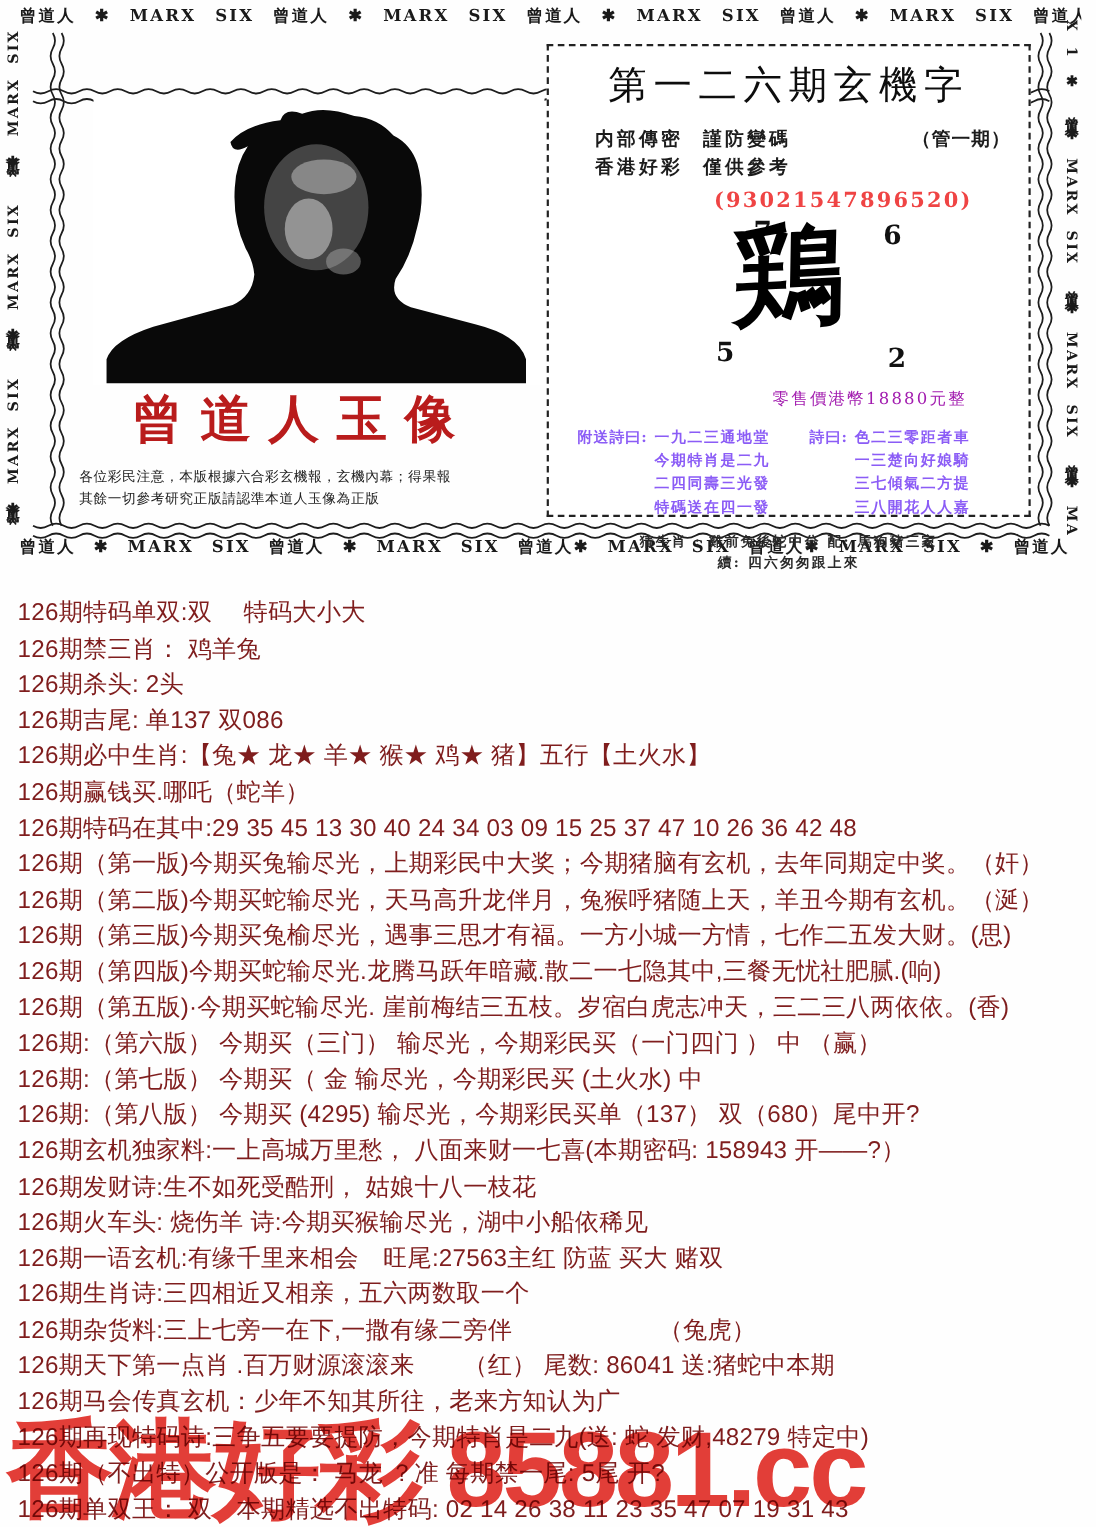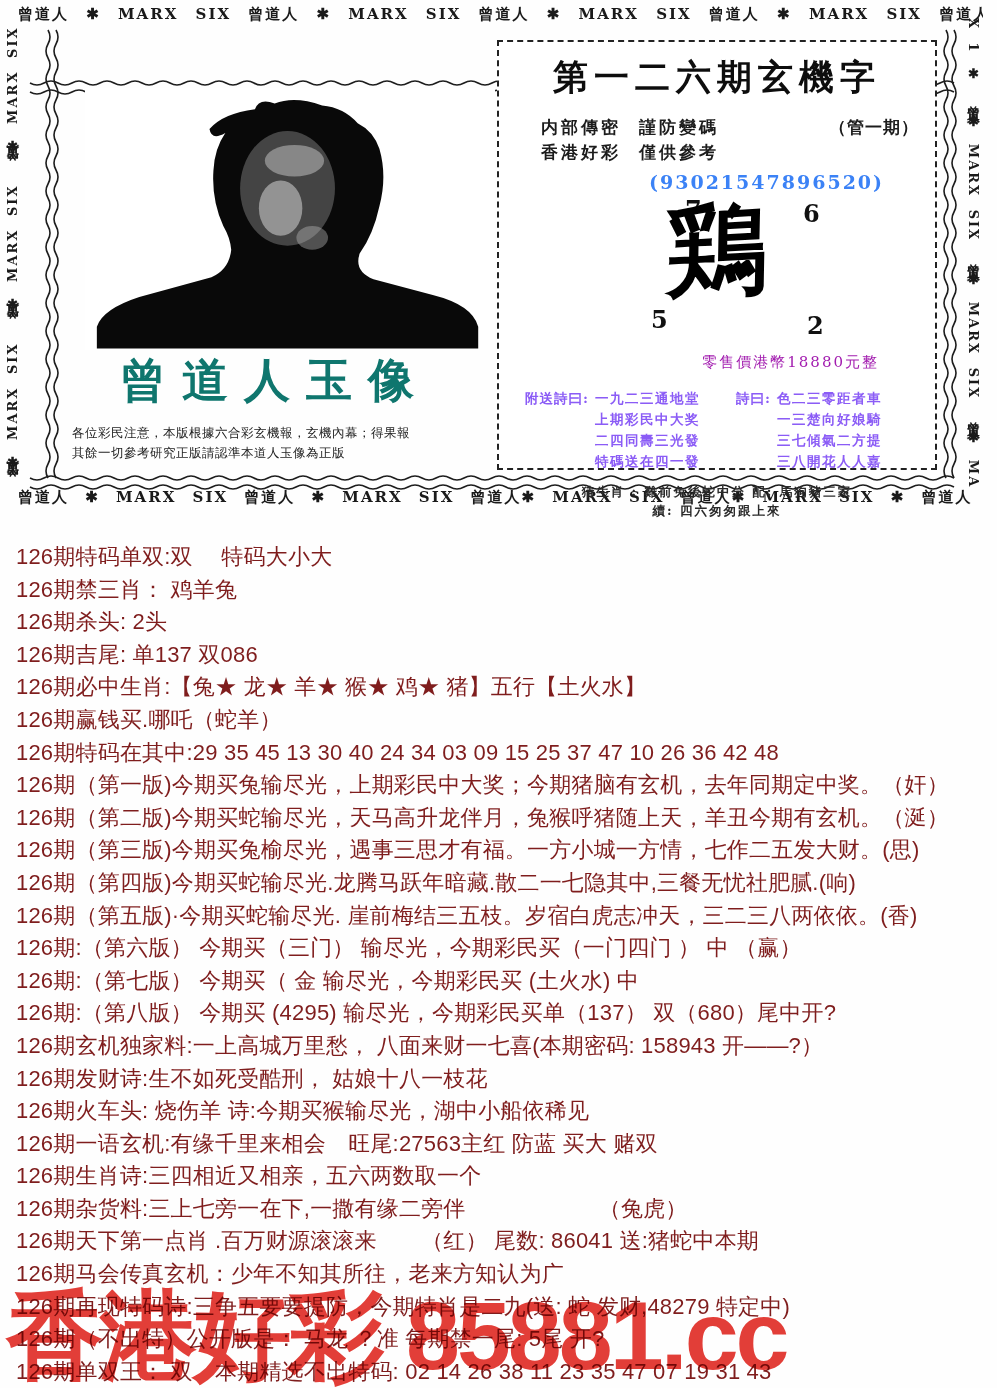--- a/index.html
+++ b/index.html
@@ -22,45 +22,45 @@
   }
   .btext.right{
     left:964px;top:18px;height:470px;overflow:hidden;
     writing-mode:vertical-rl;word-spacing:6px;font-size:13px;
   }
   #frame-waves{position:absolute;left:0;top:0;pointer-events:none;}
   
   .portrait-box{position:absolute;left:85px;top:88px;width:410px;height:262px;background:#fff;}
   .caption{
     position:absolute;left:60px;top:350px;width:430px;text-align:center;
-    font-family:"DejaVu Serif",serif;font-weight:bold;font-size:46px;letter-spacing:16px;color:#0f766e;
+    font-family:"DejaVu Serif",serif;font-weight:bold;font-size:46px;letter-spacing:16px;color:#b91c1c;
   }
   .notice{
     position:absolute;left:72px;width:420px;font-size:12.5px;line-height:19px;
     color:#222;letter-spacing:0.5px;font-weight:normal;
   }
   .notice.n1{top:424px;}
   .notice.n2{top:444px;}
   
   .panel{
     position:absolute;left:497px;top:40px;width:440px;height:430px;
     border:2px dashed #222;box-sizing:border-box;background:#fff;
     font-family:"DejaVu Serif",serif;
   }
   .panel-title{
-    margin-top:12px;text-align:center;font-size:35px;font-weight:bold;
+    margin-top:12px;text-align:center;font-size:35px;font-weight:normal;
     letter-spacing:6px;color:#0d0d0d;
   }
   .info-rows{margin:14px 0 0 42px;font-size:17px;font-weight:bold;letter-spacing:3px;color:#1c1c1c;}
   .info-row{display:flex;line-height:25px;}
   .info-row .gap{width:18px;}
   .info-row .paren{margin-left:110px;letter-spacing:1px;}
   .lucky{
     margin:6px 0 0 150px;font-size:19px;font-weight:bold;letter-spacing:2px;
-    font-family:"DejaVu Serif",serif;color:#3b82f6;
+    font-family:"DejaVu Serif",serif;color:#ef4444;
   }
   .zodiac{position:relative;height:158px;}
   .zchar{
     position:absolute;left:168px;top:6px;font-size:100px;line-height:100px;
     font-weight:bold;font-family:"DejaVu Serif",serif;color:#000;
     transform:skewX(-4deg) rotate(-3deg);
   }
   .znum{position:absolute;font-size:24px;font-weight:bold;color:#111;font-family:"DejaVu Serif",serif;}
   .znum.n7{left:186px;top:2px;}
   .znum.n6{left:304px;top:6px;}
@@ -149,21 +149,21 @@
         <div class="zchar">鶏</div>
         <span class="znum n5">5</span>
         <span class="znum n2">2</span>
       </div>
       <div class="price">零售價港幣18880元整</div>
       <div class="poems">
         <div class="poem left">
           <div class="poem-label">附送詩曰:</div>
           <div class="poem-lines">
             <div>一九二三通地堂</div>
-            <div>上期彩民中大奖</div>
+            <div>今期特肖是二九</div>
             <div>二四同壽三光發</div>
             <div>特碼送在四一發</div>
           </div>
         </div>
         <div class="poem right">
           <div class="poem-label">詩曰:</div>
           <div class="poem-lines">
             <div>色二三零距者車</div>
             <div>一三楚向好娘騎</div>
             <div>三七傾氣二方提</div>

